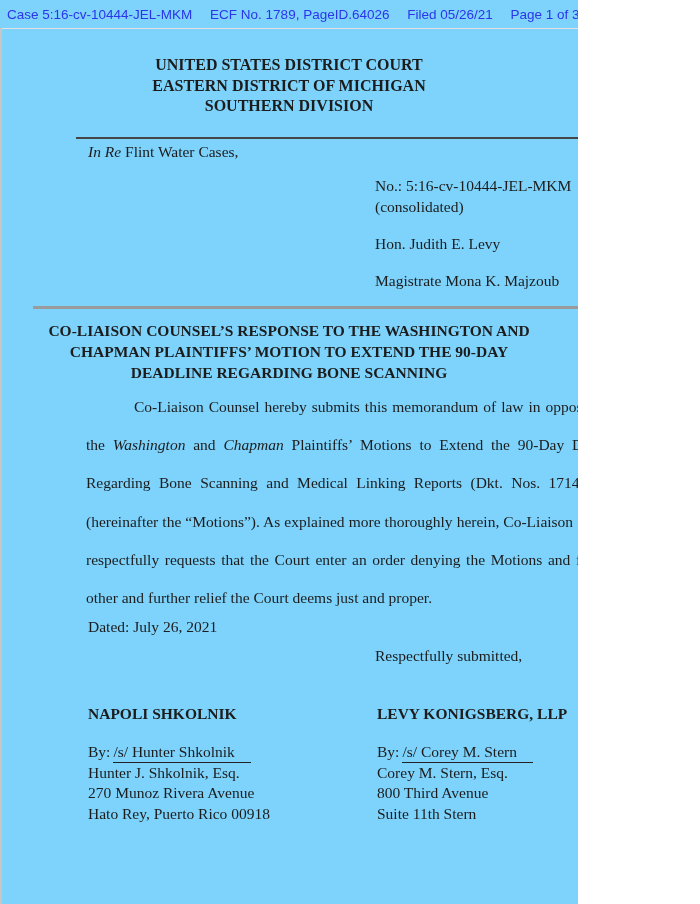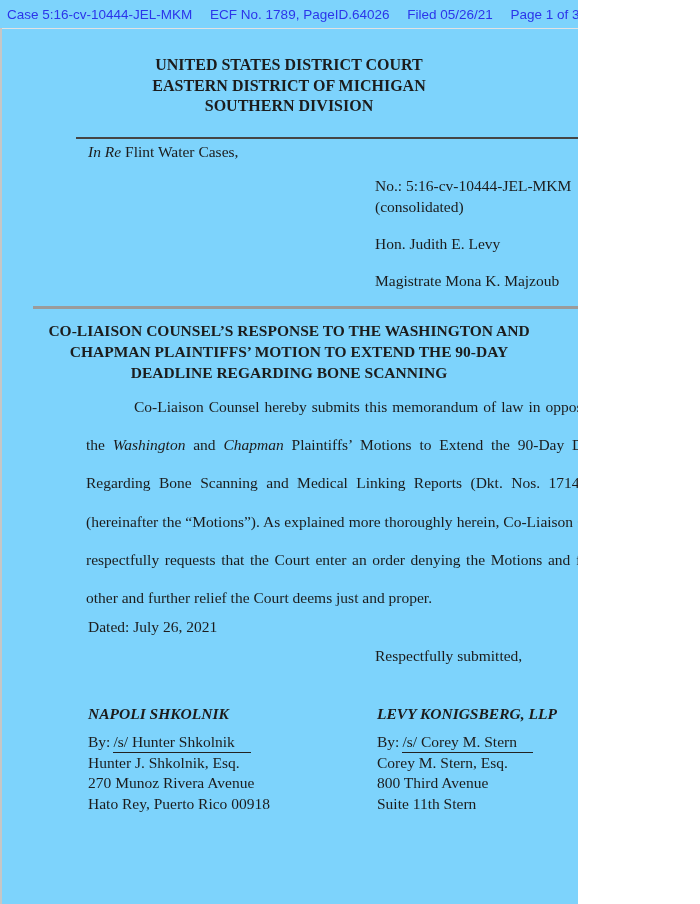--- a/index.html
+++ b/index.html
@@ -74,22 +74,22 @@
     position: absolute; top: 618px; left: 88px;
     font-size: 15.5px;
   }
   .respectfully-line {
     position: absolute; top: 647px; left: 375px;
     font-size: 15.5px;
   }
   .sig-block { position: absolute; top: 704px; font-size: 15.5px; }
   .sig-block.left  { left: 88px; }
   .sig-block.right { left: 377px; }
-  .sig-firm { font-weight: bold; line-height: 20px; font-style: italic; }
-  .sig-by { margin-top: 7px; line-height: 21px; }
+  .sig-firm { font-weight: bold; line-height: 20px; }
+  .sig-by { margin-top: 17px; line-height: 21px; }
   .sig-underline {
     display: inline-block;
     border-bottom: 1.5px solid #222222;
     padding-right: 16px;
     margin-left: 3px;
   }
   .sig-addr { line-height: 20.3px; }
 </style>
 </head>
 <body>

